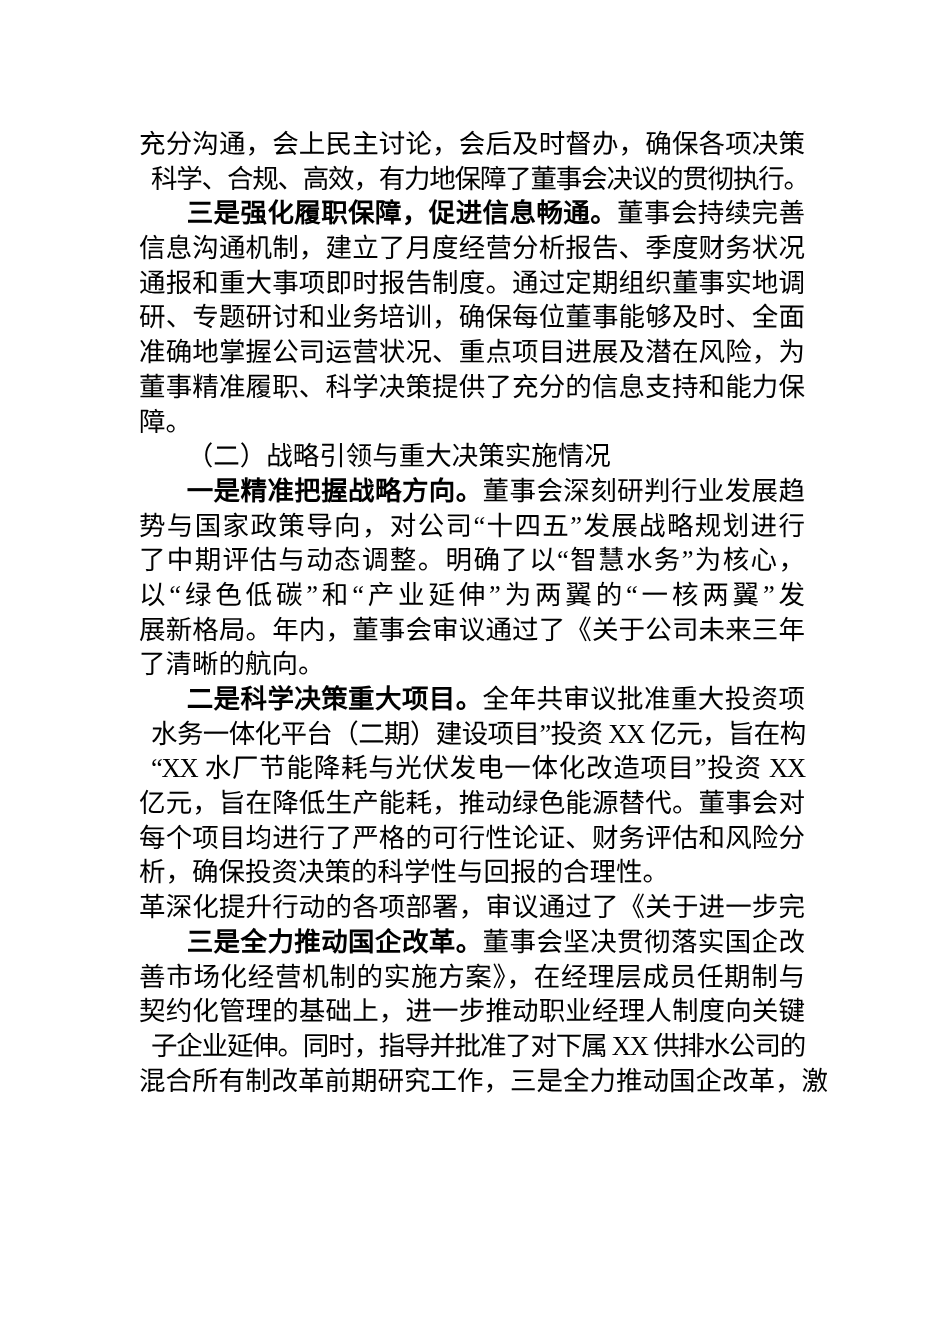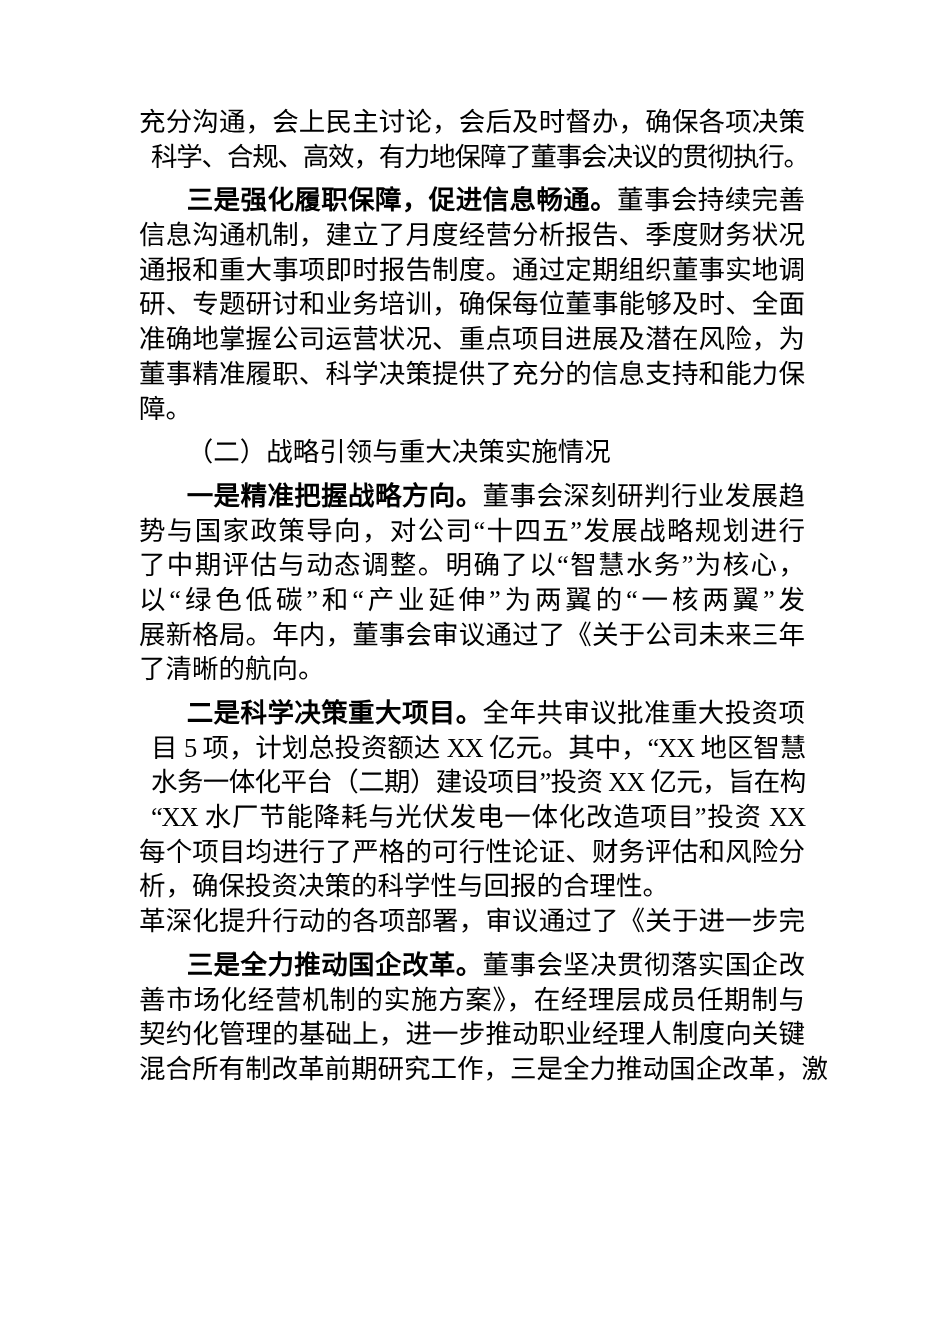--- a/index.html
+++ b/index.html
@@ -7,35 +7,35 @@
     position: relative;
     width: 950px;
     height: 1344px;
     background: #ffffff;
     overflow: hidden;
     font-family: "Liberation Serif", "DejaVu Serif", serif;
   }
   .text-block {
     position: absolute;
     left: 139px;
-    top: 105px;
+    top: 127px;
     width: 666px;
     color: #000000;
     font-size: 26.5px;
   }
   .line {
     height: 34.7px;
     line-height: 34.7px;
     white-space: nowrap;
   }
   .justify {
     text-align: justify;
     text-align-last: justify;
   }
-  .indent { text-indent: 1.8em; margin-top: 9px; }
+  .indent { text-indent: 1.8em; }
   .tight { letter-spacing: -1.2px; margin-left: 12px; }
   .seg { display: inline; }
   .bold { font-weight: bold; }
 </style>
 </head>
 <body>
 
 <div class="page" style="background: rgb(255, 255, 255);">
   <div class="text-block" id="doc-lines" style="color: rgb(0, 0, 0);">
       <div class="line justify"><span class="seg">充分沟通，会上民主讨论，会后及时督办，确保各项决策</span></div>
@@ -48,24 +48,25 @@
       <div class="line justify"><span class="seg">董事精准履职、科学决策提供了充分的信息支持和能力保</span></div>
       <div class="line"><span class="seg">障。</span></div>
       <div class="line indent"><span class="seg">（二）战略引领与重大决策实施情况</span></div>
       <div class="line justify indent"><span class="seg bold">一是精准把握战略方向。</span><span class="seg">董事会深刻研判行业发展趋</span></div>
       <div class="line justify"><span class="seg">势与国家政策导向，对公司“十四五”发展战略规划进行</span></div>
       <div class="line justify"><span class="seg">了中期评估与动态调整。明确了以“智慧水务”为核心，</span></div>
       <div class="line justify"><span class="seg">以“绿色低碳”和“产业延伸”为两翼的“一核两翼”发</span></div>
       <div class="line justify"><span class="seg">展新格局。年内，董事会审议通过了《关于公司未来三年</span></div>
       <div class="line"><span class="seg">了清晰的航向。</span></div>
       <div class="line justify indent"><span class="seg bold">二是科学决策重大项目。</span><span class="seg">全年共审议批准重大投资项</span></div>
-      <div class="line justify tight"><span class="seg">目 5 项，计划总投资额达 XX 亿元。其中，“XX 地区智慧</span></div>
       <div class="line justify tight"><span class="seg">水务一体化平台（二期）建设项目”投资 XX 亿元，旨在构</span></div>
       <div class="line justify tight"><span class="seg">“XX 水厂节能降耗与光伏发电一体化改造项目”投资 XX</span></div>
+      <div class="line justify"><span class="seg">亿元，旨在降低生产能耗，推动绿色能源替代。董事会对</span></div>
       <div class="line justify"><span class="seg">每个项目均进行了严格的可行性论证、财务评估和风险分</span></div>
       <div class="line"><span class="seg">析，确保投资决策的科学性与回报的合理性。</span></div>
       <div class="line justify"><span class="seg">革深化提升行动的各项部署，审议通过了《关于进一步完</span></div>
       <div class="line justify indent"><span class="seg bold">三是全力推动国企改革。</span><span class="seg">董事会坚决贯彻落实国企改</span></div>
       <div class="line justify"><span class="seg">善市场化经营机制的实施方案》，在经理层成员任期制与</span></div>
       <div class="line justify"><span class="seg">契约化管理的基础上，进一步推动职业经理人制度向关键</span></div>
+      <div class="line justify tight"><span class="seg">子企业延伸。同时，指导并批准了对下属 XX 供排水公司的</span></div>
       <div class="line justify"><span class="seg">混合所有制改革前期研究工作，三是全力推动国企改革，激</span></div>
     </div>
 </div>
 
 </body></html>

